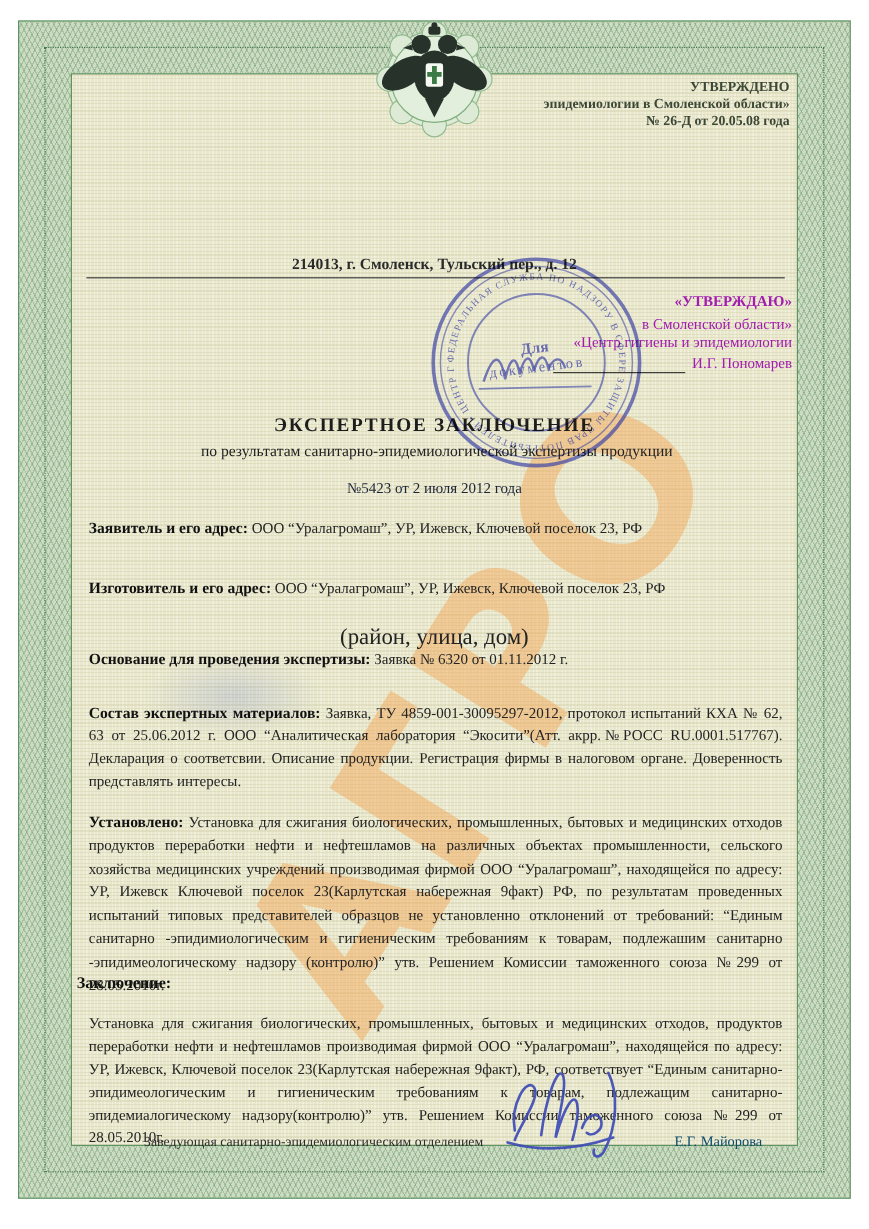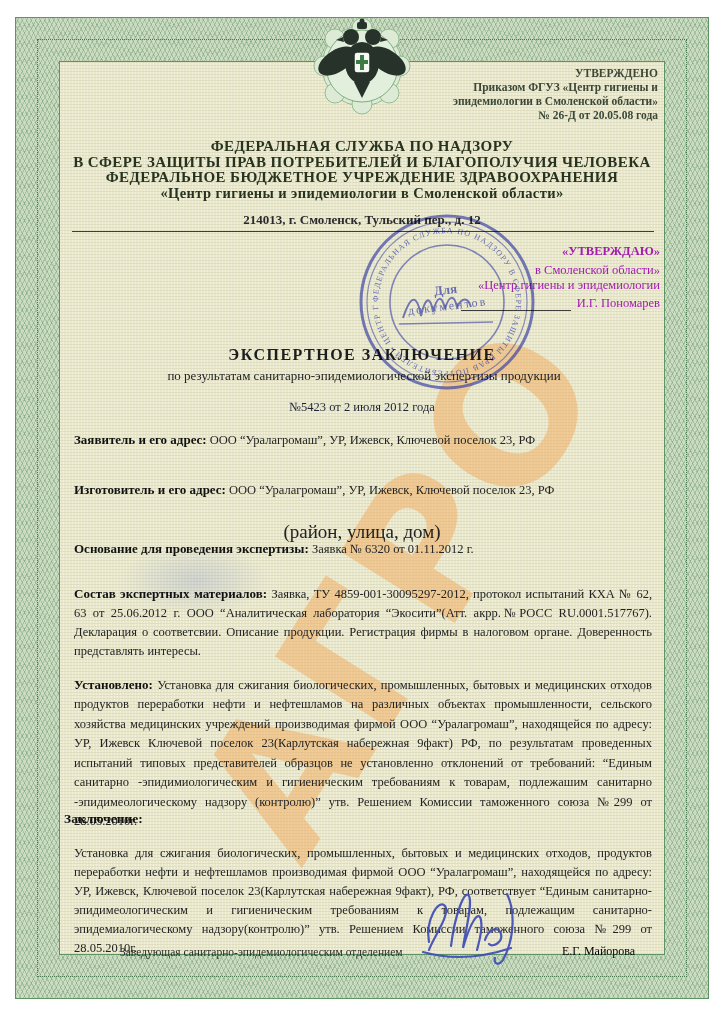--- a/index.html
+++ b/index.html
@@ -58,21 +58,21 @@
   .hint{position:absolute;left:64px;right:64px;top:521px;text-align:center;font-size:19px;color:#222;}
   .r-basis{top:541px;}
   .para{position:absolute;left:74px;right:72px;text-align:justify;font-size:12.5px;color:#232323;}
   .r-materials{top:571px;line-height:19px;}
   .r-established{top:662px;line-height:19.5px;}
   .concl-h{position:absolute;left:64px;right:64px;top:811px;text-align:left;font-weight:bold;
     font-size:13.5px;color:#111;}
   .r-conclusion{top:831px;line-height:19px;}
   
   .footer-pos{position:absolute;left:120px;top:946px;font-size:11.5px;color:#2b2b2b;}
-  .footer-name{position:absolute;left:562px;top:944px;font-size:12px;color:#000000;}
+  .footer-name{position:absolute;left:562px;top:944px;font-size:12px;color:#0c4a6e;}
   .big-sig{position:absolute;left:415px;top:880px;z-index:4;}
 </style>
 </head>
 <body>
 
 <div class="page">
 
   <div class="border-band">
     <div class="border-mid"></div>
   </div>
@@ -114,31 +114,24 @@
         <rect x="48" y="36" width="16" height="21" rx="3" fill="#f6f8f2" stroke="#27322a" stroke-width="1.5"></rect>
         <g fill="#3c7a46">
           <rect x="54" y="39" width="4" height="15"></rect>
           <rect x="50" y="44" width="12" height="4"></rect>
         </g>
       </svg>
     </div>
 
     <div class="approved-top">
       <div>УТВЕРЖДЕНО</div>
-      <div>Приказом ФГУЗ «Центр гигиены и</div>
       <div>эпидемиологии в Смоленской области»</div>
       <div>№ 26-Д от 20.05.08 года</div>
     </div>
 
-    <div class="hdr">
-      <div>ФЕДЕРАЛЬНАЯ СЛУЖБА ПО НАДЗОРУ</div>
-      <div>В СФЕРЕ ЗАЩИТЫ ПРАВ ПОТРЕБИТЕЛЕЙ И БЛАГОПОЛУЧИЯ ЧЕЛОВЕКА</div>
-      <div>ФЕДЕРАЛЬНОЕ БЮДЖЕТНОЕ УЧРЕЖДЕНИЕ ЗДРАВООХРАНЕНИЯ</div>
-      <div class="l4">«Центр гигиены и эпидемиологии в Смоленской области»</div>
-    </div>
     <div class="addr">214013, г. Смоленск, Тульский пер., д. 12</div>
     <div class="addr-rule"></div>
 
     <div class="approve">
       <div class="t">«УТВЕРЖДАЮ»</div>
       <div>в Смоленской области»</div>
       <div>«Центр гигиены и эпидемиологии</div>
       <div class="sigrow">
         <span class="sig-line"></span>
         <span>И.Г. Пономарев</span>

